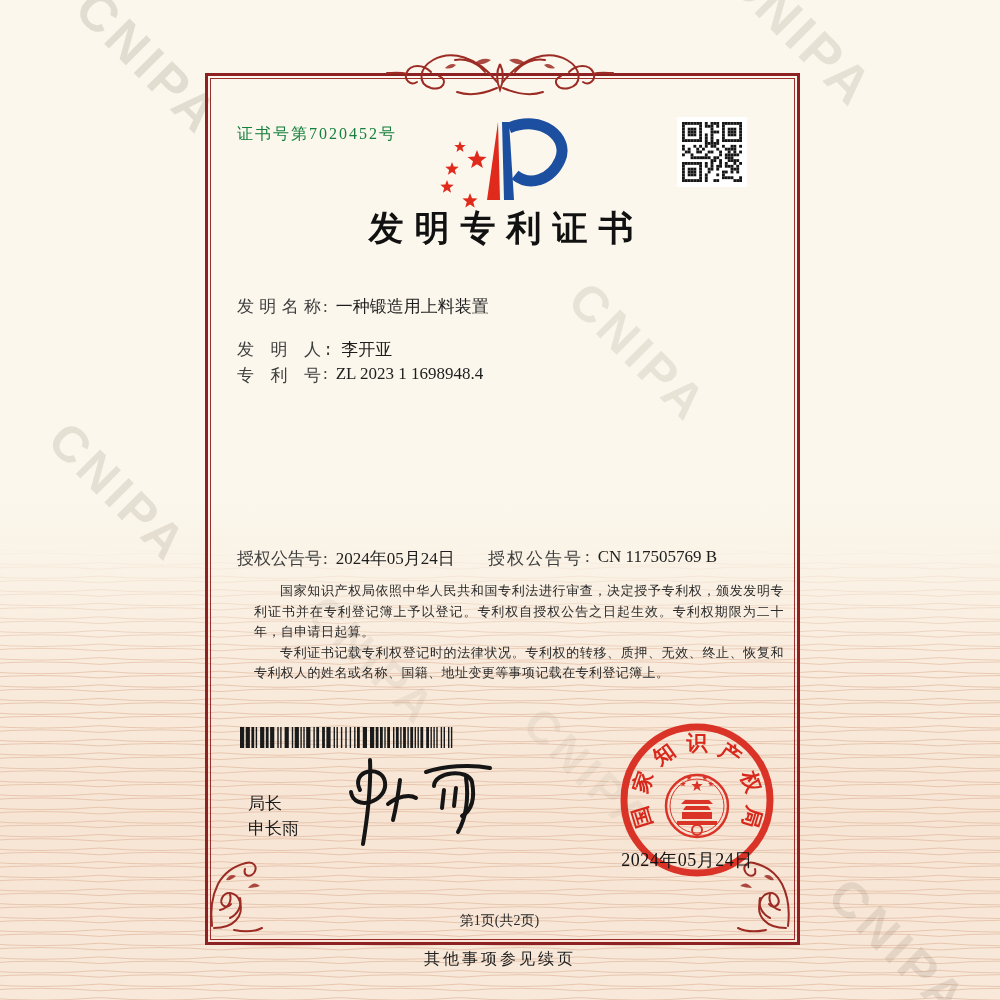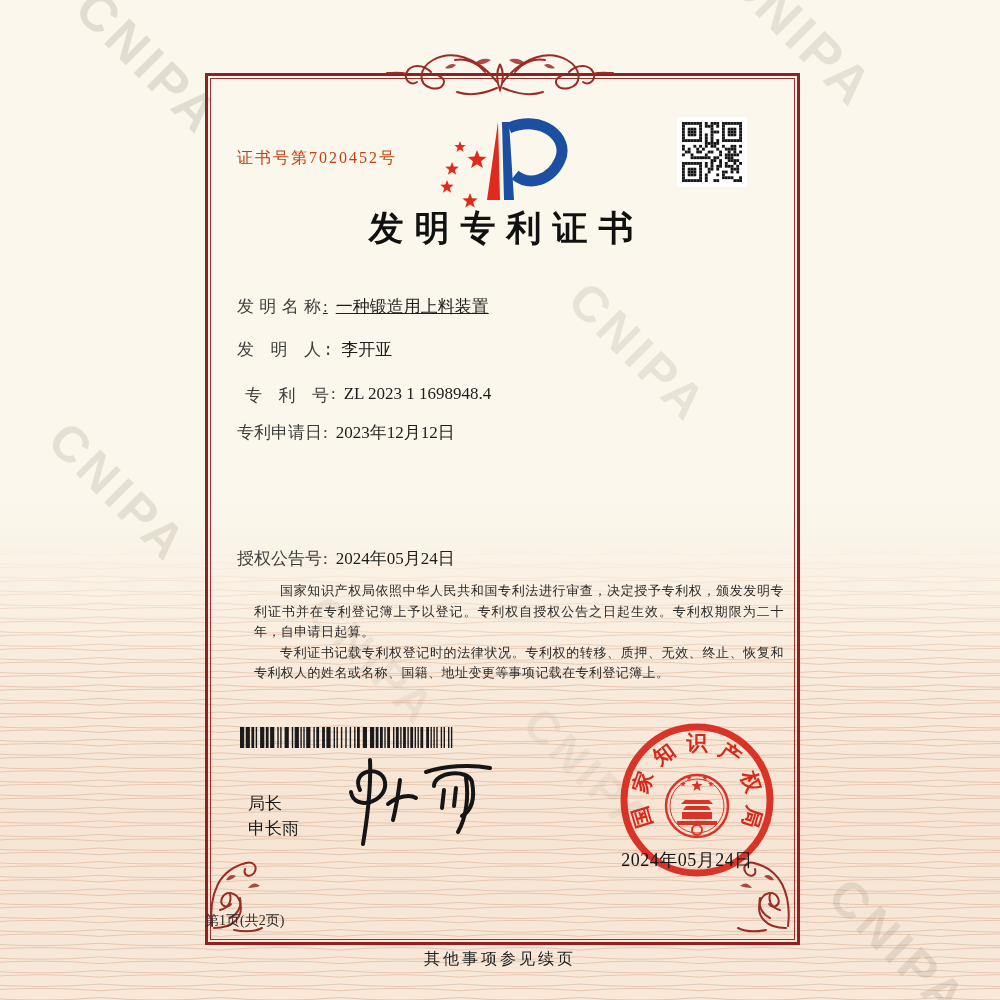--- a/index.html
+++ b/index.html
@@ -16,21 +16,21 @@
   .wm-layer{position:absolute;inset:0;z-index:3;pointer-events:none;}
   .wm{position:absolute;font-family:"Liberation Sans","DejaVu Sans",sans-serif;
       font-weight:bold;color:#6e6452;transform:translate(-50%,-50%) rotate(45deg);
       letter-spacing:4px;white-space:nowrap;}
   
   .frame{position:absolute;left:205px;top:73px;width:589px;height:866px;
     border:3px solid #8e2123;z-index:4;}
   .frame-inner{position:absolute;inset:2px;border:1px solid #9b2d2b;}
   .orn{position:absolute;z-index:5;}
   .content{position:absolute;inset:0;z-index:6;}
-  .cert-no{position:absolute;left:237px;top:124px;font-size:16px;letter-spacing:2px;color:#c2410c;margin-top:24px;}
+  .cert-no{position:absolute;left:237px;top:124px;font-size:16px;letter-spacing:2px;color:#15803d;}
   .logo{position:absolute;left:430px;top:112px;}
   .qr{position:absolute;left:677px;top:117px;width:70px;height:70px;background:#fff;
       display:flex;align-items:center;justify-content:center;}
   .title{position:absolute;left:205px;top:205px;width:589px;text-align:center;
       font-size:35px;font-weight:bold;letter-spacing:11px;padding-left:14px;box-sizing:border-box;color:#111;}
   .frow{position:absolute;left:237px;width:560px;height:22px;font-size:17px;white-space:nowrap;}
   .flabel{display:inline-block;width:84px;text-align:justify;text-align-last:justify;color:#3d3d3d;vertical-align:top;}
   .fcolon{color:#3d3d3d;margin:0 8px 0 2px;}
   .fvalue{color:#1d1d1d;}
   .pair2{position:absolute;left:251px;top:0;}
@@ -39,21 +39,21 @@
   .paras p{margin:0;text-indent:2em;}
   .barcode{position:absolute;left:240px;top:727px;}
   .signer{position:absolute;left:248px;top:791px;font-family:"Liberation Sans","DejaVu Sans",sans-serif;font-size:17px;color:#1c1c1c;line-height:25px;}
   .signature{position:absolute;left:338px;top:756px;}
   .seal{position:absolute;left:619px;top:722px;width:156px;height:156px;z-index:7;}
   .seal svg{opacity:.93;}
   .seal-char{position:absolute;font-family:"Liberation Sans","DejaVu Sans",sans-serif;
       font-weight:bold;font-size:21px;color:#d8271b;transform-origin:center;}
   .seal-date{position:absolute;left:0;top:126px;width:136px;text-align:center;
       font-size:18px;color:#141414;letter-spacing:.5px;z-index:8;}
-  .page-num{position:absolute;left:205px;top:912px;width:589px;text-align:left;font-size:14px;color:#2b2b2b;}
+  .page-num{position:absolute;left:205px;top:912px;width:589px;text-align:center;font-size:14px;color:#2b2b2b;}
   .cont-note{position:absolute;left:0;top:949px;width:1000px;text-align:center;font-size:16px;letter-spacing:3px;color:#1f1f1f;}
 </style>
 </head>
 <body>
 
 <div class="page">
 
   <div class="pink-zone"></div>
   <svg id="waves" width="1000" height="1000">
       <path d="M-20 548.8 Q 40 553.8 100 548.8 Q 160 553.8 220 548.8 Q 280 553.8 340 548.8 Q 400 553.8 460 548.8 Q 520 553.8 580 548.8 Q 640 553.8 700 548.8 Q 760 553.8 820 548.8 Q 880 553.8 940 548.8 Q 1000 553.8 1060 548.8" fill="none" stroke="#e6c2ab" stroke-width="1" opacity="0.05"></path>
@@ -421,34 +421,34 @@
           <rect x="11" y="20" width="1" height="1" fill="#151515"></rect>
           <rect x="12" y="20" width="1" height="1" fill="#151515"></rect>
           <rect x="18" y="20" width="1" height="1" fill="#151515"></rect>
           <rect x="19" y="20" width="1" height="1" fill="#151515"></rect>
           <rect x="20" y="20" width="1" height="1" fill="#151515"></rect>
         </svg>
     </div>
 
     <div class="title">发明专利证书</div>
 
-    <div class="frow" style="top:295px;text-decoration:underline;">
+    <div class="frow" style="top:295px;">
       <span class="flabel">发明名称</span><span class="fcolon">:</span><span class="fvalue">一种锻造用上料装置</span>
     </div>
     <div class="frow" style="top:338px;font-family:Liberation Mono, monospace;">
       <span class="flabel">发明人</span><span class="fcolon">:</span><span class="fvalue">李开亚</span>
     </div>
-    <div class="frow" style="top:384px;margin-left:8px;">
+    <div class="frow" style="top:364px;">
       <span class="flabel">专利号</span><span class="fcolon">:</span><span class="fvalue">ZL 2023 1 1698948.4</span>
-    </div>
-    <div class="frow" style="top:421px;">
-      <span class="flabel">专利申请日</span><span class="fcolon">:</span><span class="fvalue">2023年12月12日</span>
     </div>
     <div class="frow" style="top:547px;">
       <span class="flabel">授权公告号</span><span class="fcolon">:</span><span class="fvalue">2024年05月24日</span>
+      <span class="pair2">
+        <span class="flabel">授权公告号</span><span class="fcolon">:</span><span class="fvalue">CN 117505769 B</span>
+      </span>
     </div>
 
     <div class="paras">
       <p>国家知识产权局依照中华人民共和国专利法进行审查，决定授予专利权，颁发发明专利证书并在专利登记簿上予以登记。专利权自授权公告之日起生效。专利权期限为二十年，自申请日起算。</p>
       <p>专利证书记载专利权登记时的法律状况。专利权的转移、质押、无效、终止、恢复和专利权人的姓名或名称、国籍、地址变更等事项记载在专利登记簿上。</p>
     </div>
 
     <svg class="barcode" id="barcodeSvg" width="217" height="21">
         <rect x="0.0" y="0" width="4.2" height="21" fill="#1a1a1a"></rect>
         <rect x="5.7" y="0" width="4.2" height="21" fill="#1a1a1a"></rect>

